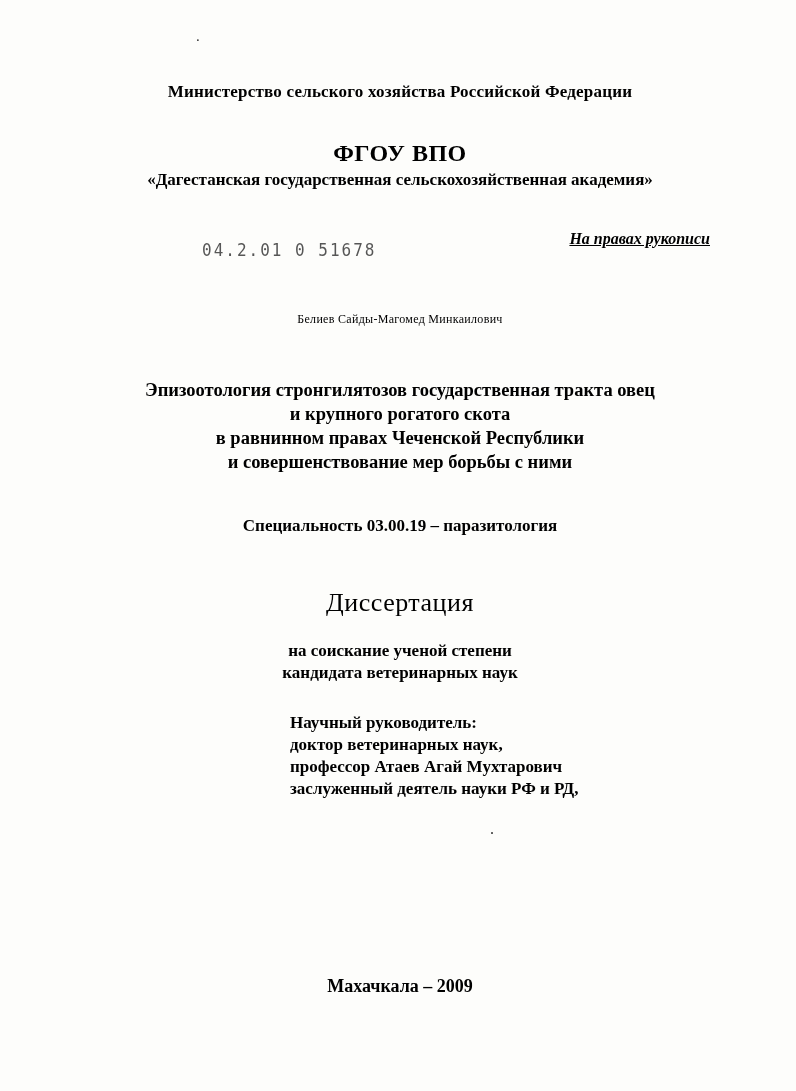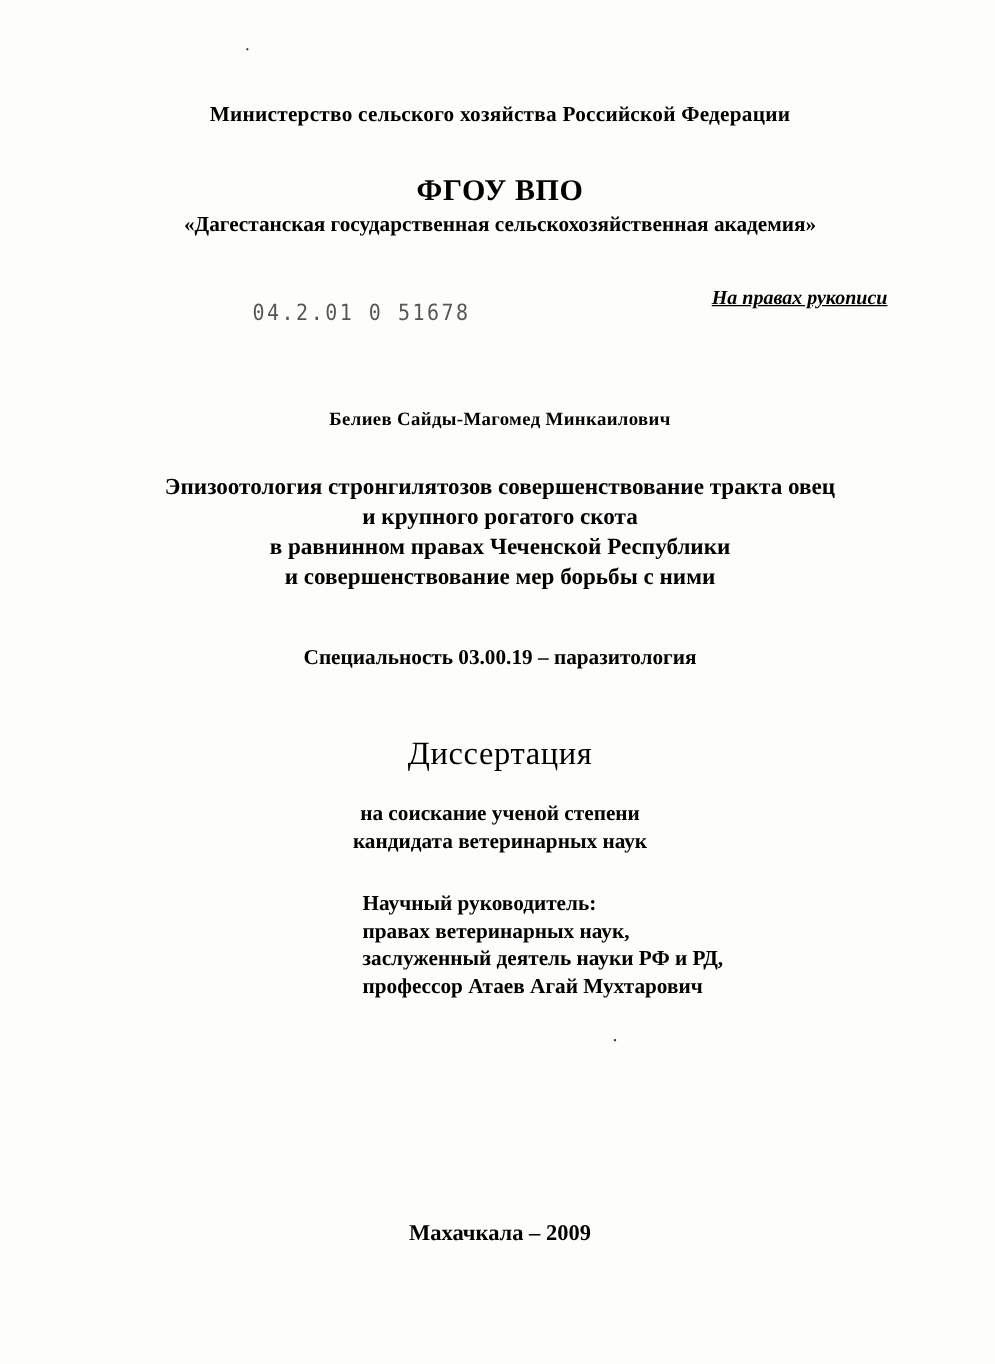--- a/index.html
+++ b/index.html
@@ -79,24 +79,24 @@
     font-family: "DejaVu Sans Mono", monospace;
     font-size: 16px;
     letter-spacing: 2px;
     color: #3a3a3a;
     opacity: 0.85;
     transform: scaleY(1.12);
   }
   .author {
     position: absolute;
     left: 0;
-    top: 328px;
-    width: 620px;
-    font-size: 15px;
-    font-weight: bold;
+    top: 312px;
+    width: 620px;
+    font-size: 12px;
+    font-weight: normal;
     letter-spacing: 0.3px;
   }
   .title {
     position: absolute;
     left: 0;
     top: 378px;
     width: 620px;
     font-size: 18.5px;
     font-weight: bold;
     line-height: 24px;
@@ -175,39 +175,39 @@
       <div class="org-line1 center">ФГОУ ВПО</div>
       <div class="org-line2 center">«Дагестанская государственная сельскохозяйственная академия»</div>
 
       <div class="manuscript">На правах рукописи</div>
 
       <div class="stamp">04.2.01  0 51678</div>
 
       <div class="author center">Белиев Сайды-Магомед Минкаилович</div>
 
       <div class="title center">
-        <span class="line">Эпизоотология  стронгилятозов совершенствование тракта овец</span>
+        <span class="line">Эпизоотология  стронгилятозов государственная тракта овец</span>
         <span class="line">и крупного рогатого скота</span>
         <span class="line">в равнинном правах Чеченской Республики</span>
         <span class="line">и совершенствование мер борьбы с ними</span>
       </div>
 
       <div class="speciality center">Специальность 03.00.19 – паразитология</div>
 
       <div class="doc-type center">Диссертация</div>
       <div class="doc-sub center">
         <span class="line">на соискание ученой степени</span>
         <span class="line">кандидата ветеринарных наук</span>
       </div>
 
       <div class="supervisor">
         <span class="line">Научный руководитель:</span>
-        <span class="line">правах ветеринарных наук,</span>
+        <span class="line">доктор ветеринарных наук,</span>
+        <span class="line">профессор Атаев Агай Мухтарович</span>
         <span class="line">заслуженный деятель науки РФ и РД,</span>
-        <span class="line">профессор Атаев Агай Мухтарович</span>
       </div>
 
       <div class="dot-mark">.</div>
 
       <div class="city-year center">Махачкала – 2009</div>
 
     </div>
   </div>
 </div>
 

